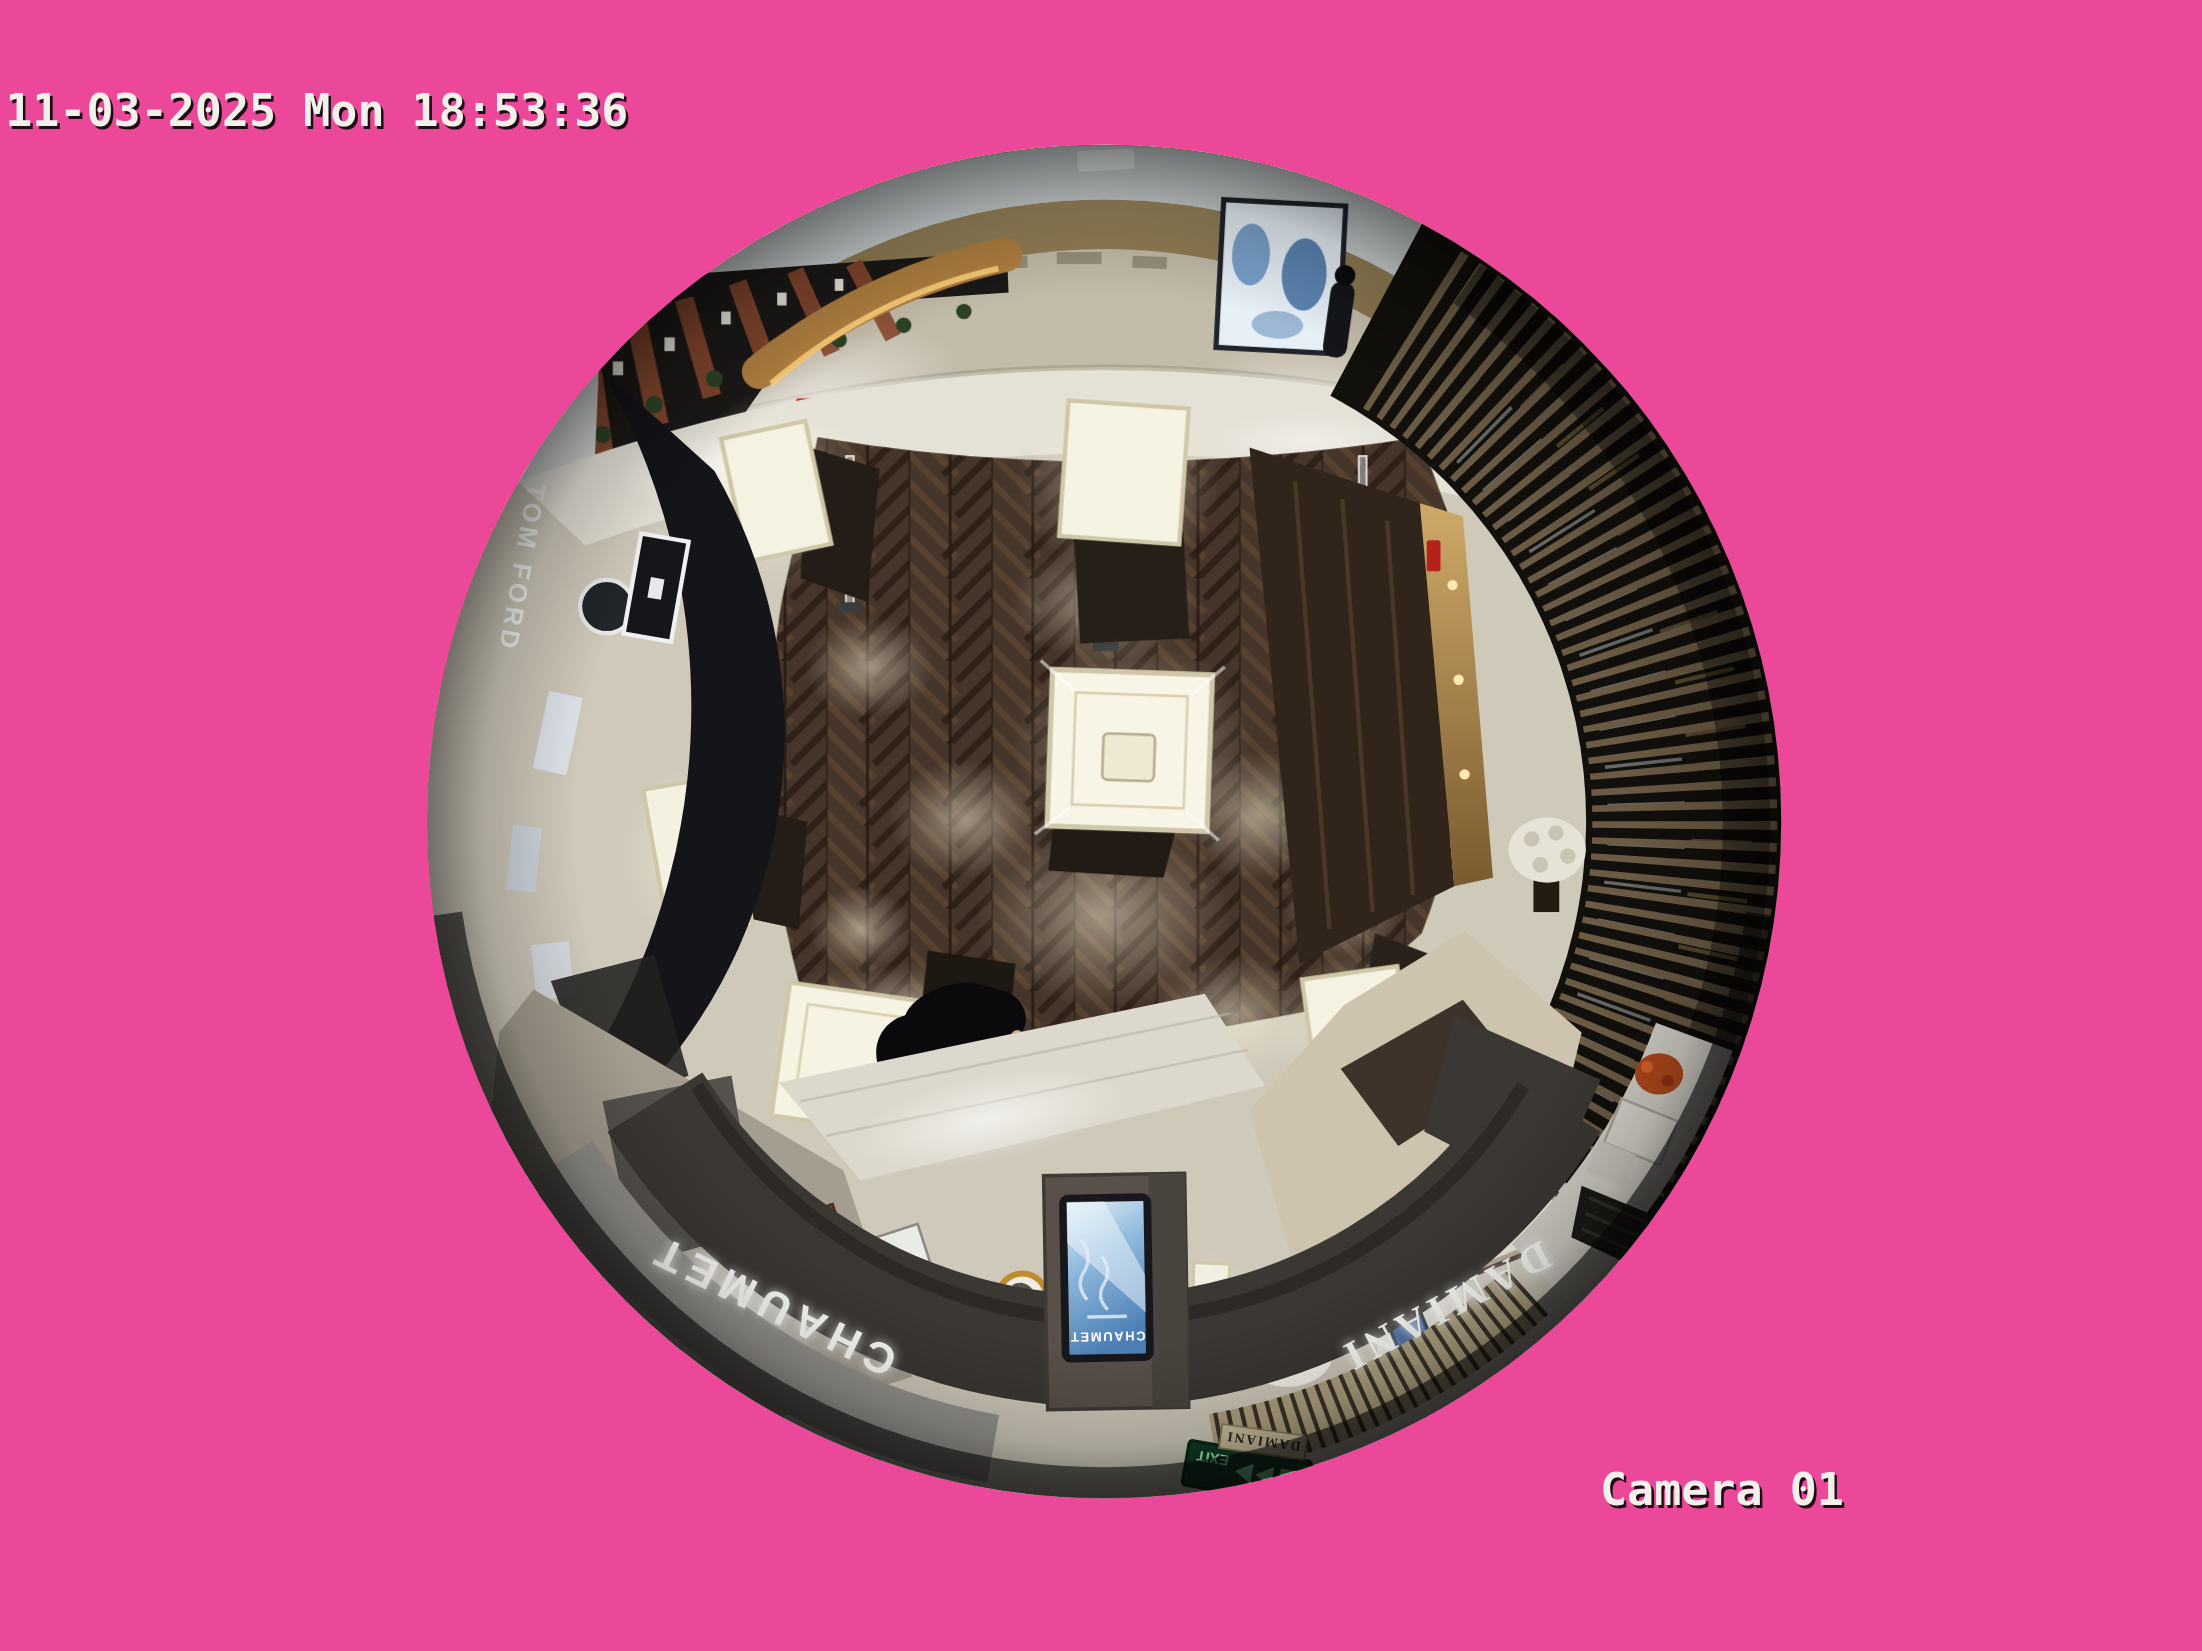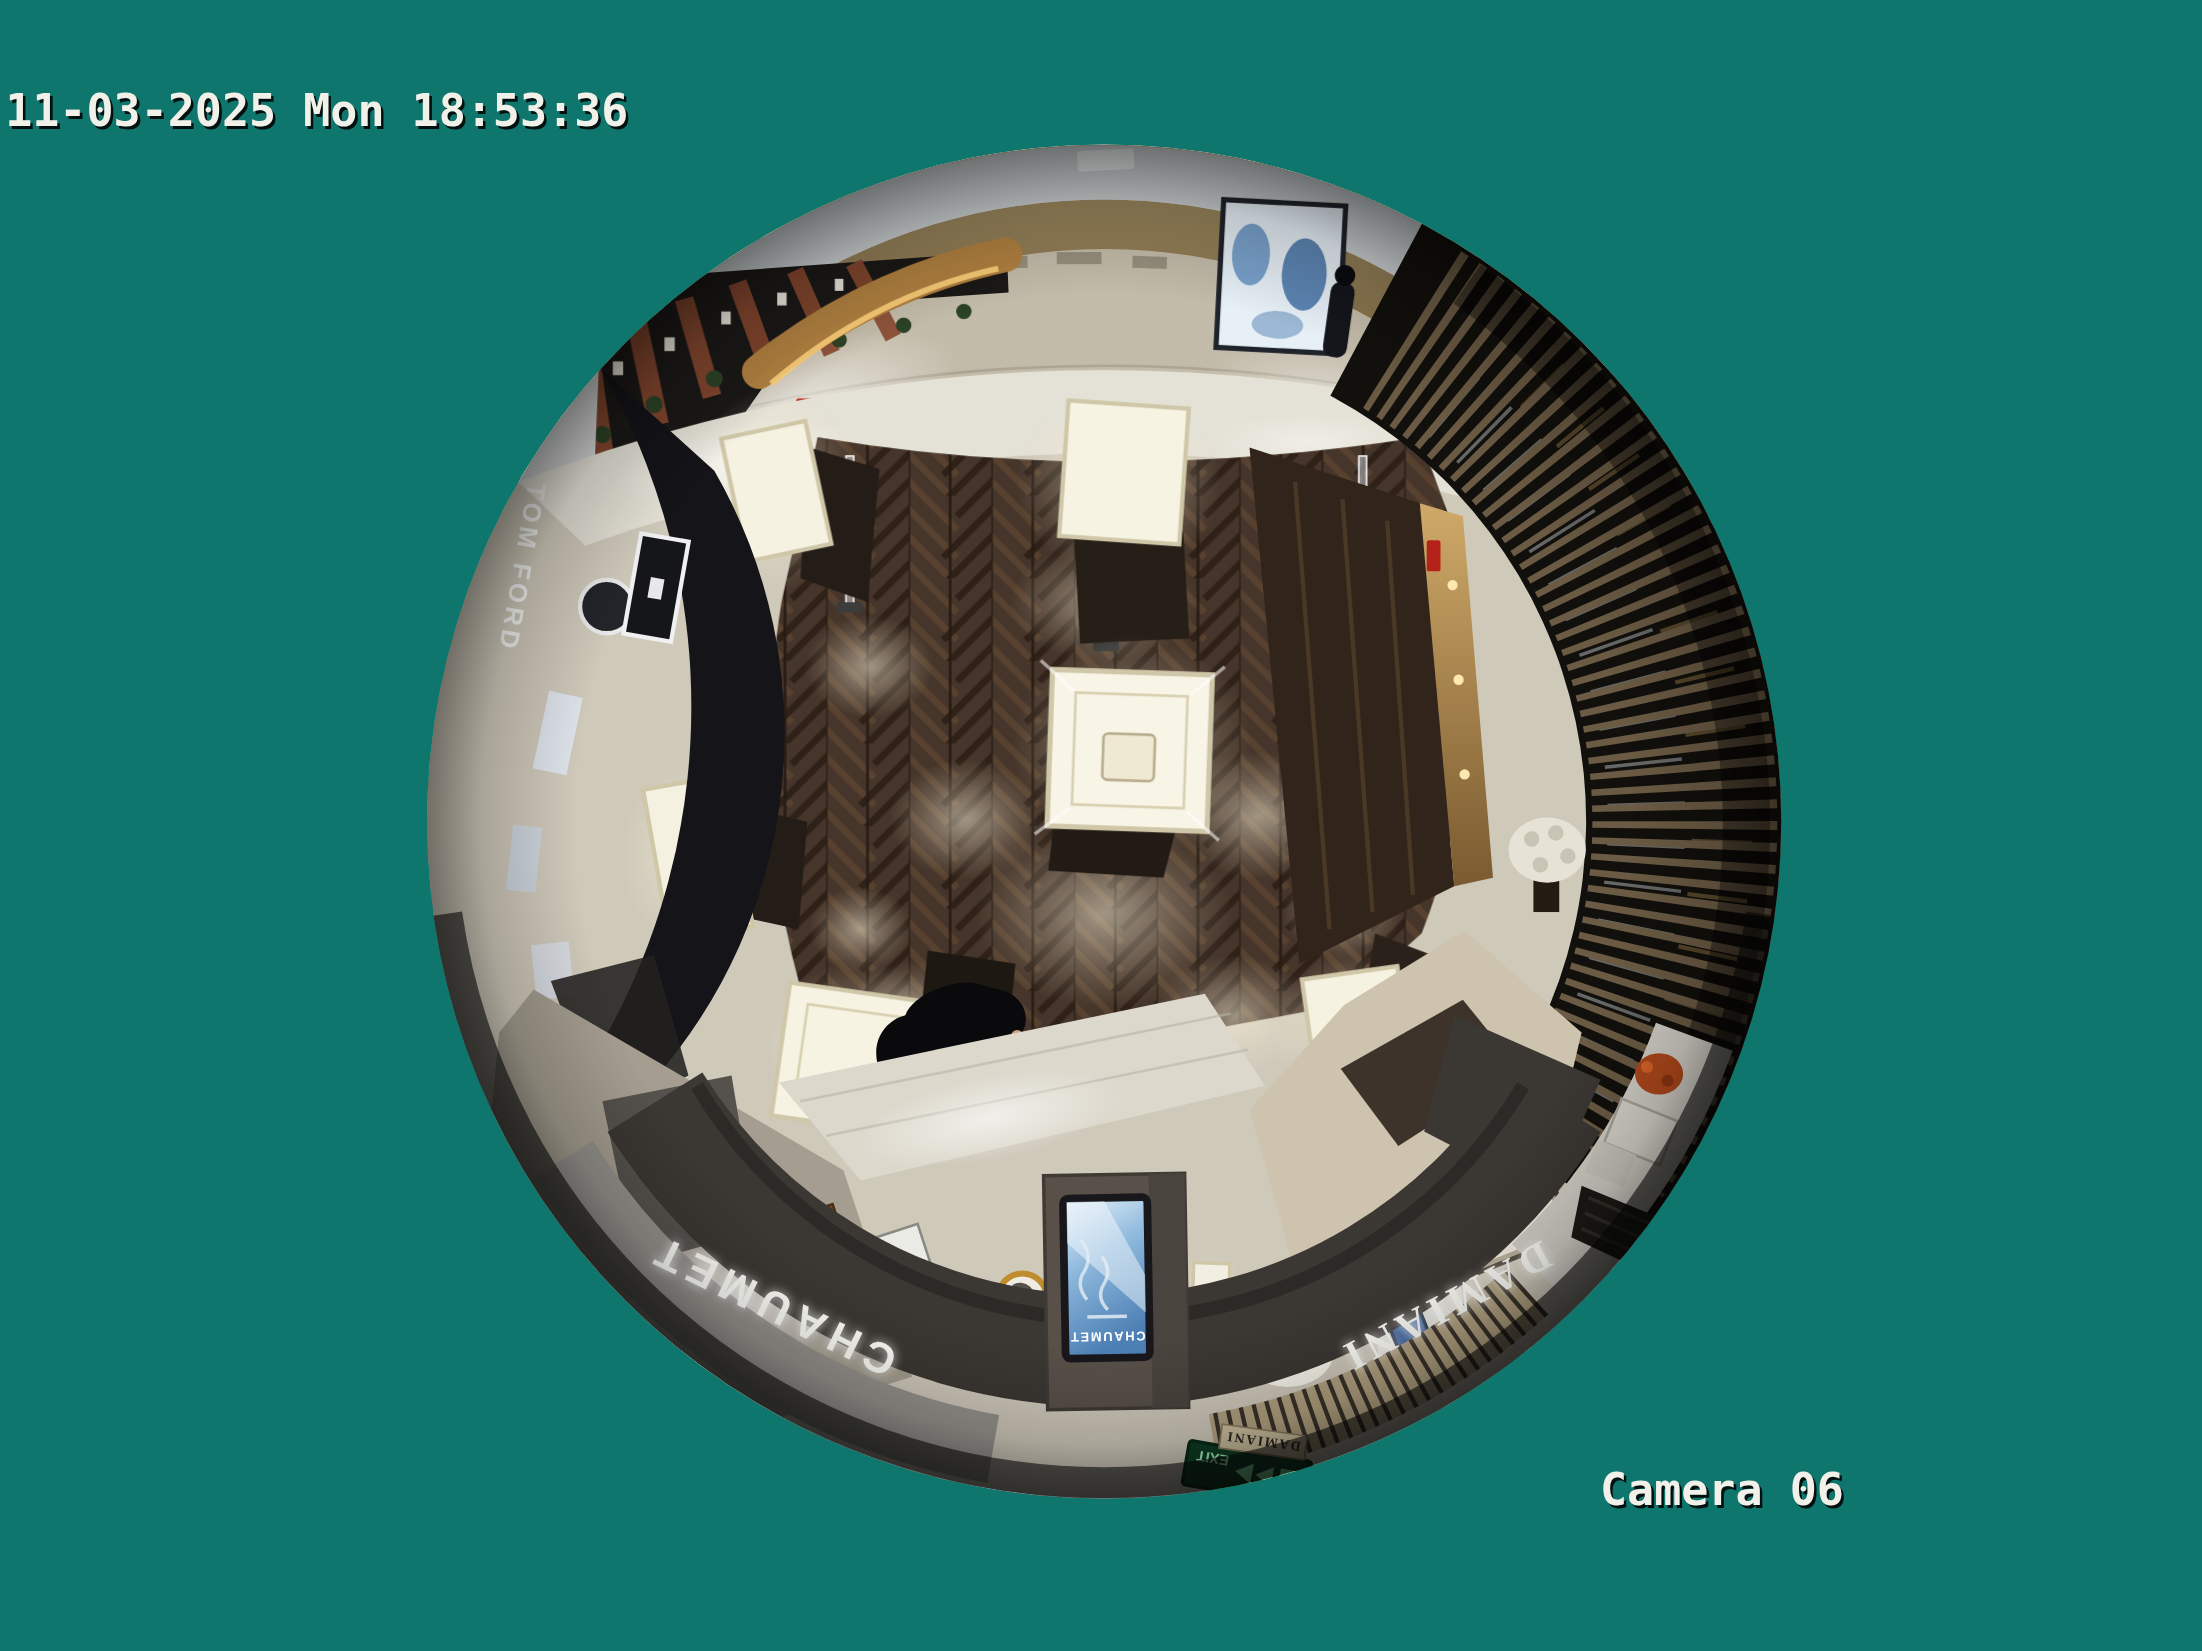--- a/index.html
+++ b/index.html
@@ -1,16 +1,16 @@
 <!DOCTYPE html>
 <html style="font-size:13.8px"><head>
 <meta charset="utf-8">
 <style>
   html,body{margin:0;padding:0;background:#0b0b0b;}
-  #frame{position:relative;width:2203px;height:1652px;background:#0f766e;overflow:hidden;
+  #frame{position:relative;width:2203px;height:1652px;background:#ec4899;overflow:hidden;
          font-family:"DejaVu Sans Mono",monospace;}
   #scene{position:absolute;left:0;top:0;}
   .osd{position:absolute;color:#f1f1ea;font-family:"DejaVu Sans Mono",monospace;
        font-size:45px;font-weight:700;letter-spacing:0px;white-space:pre;
        text-shadow:2.6px 2.6px 0 rgba(0,0,0,.85);z-index:5;}
   #osd-timestamp{left:5.2px;top:84px;}
   #osd-camera{left:1600px;top:1463px;}
   .sign-serif{font-family:"Liberation Serif",serif;}
   .sign-sans{font-family:"Liberation Sans",sans-serif;}
 </style>
@@ -366,16 +366,16 @@
       <rect x="-34" y="28" width="46" height="4" fill="#e8f0f6" opacity=".8"></rect>
       <text class="sign-sans" transform="rotate(180 -11 52)" x="-11" y="56" font-size="15" font-weight="bold" letter-spacing="2" fill="#ffffff" text-anchor="middle">CHAUMET</text>
     </g>
 
     <path d="M2047,1062 A772,772 0 0 1 519,1062" stroke="rgba(8,8,8,.6)" stroke-width="36" fill="none"></path>
     <circle cx="1283" cy="955" r="787" fill="url(#vg)"></circle>
   </g>
 </svg>
 
 <div class="osd" id="osd-timestamp">11-03-2025 Mon 18:53:36</div>
-<div class="osd" id="osd-camera">Camera 06</div>
+<div class="osd" id="osd-camera">Camera 01</div>
 
 </div>
 
 
 </body></html>

